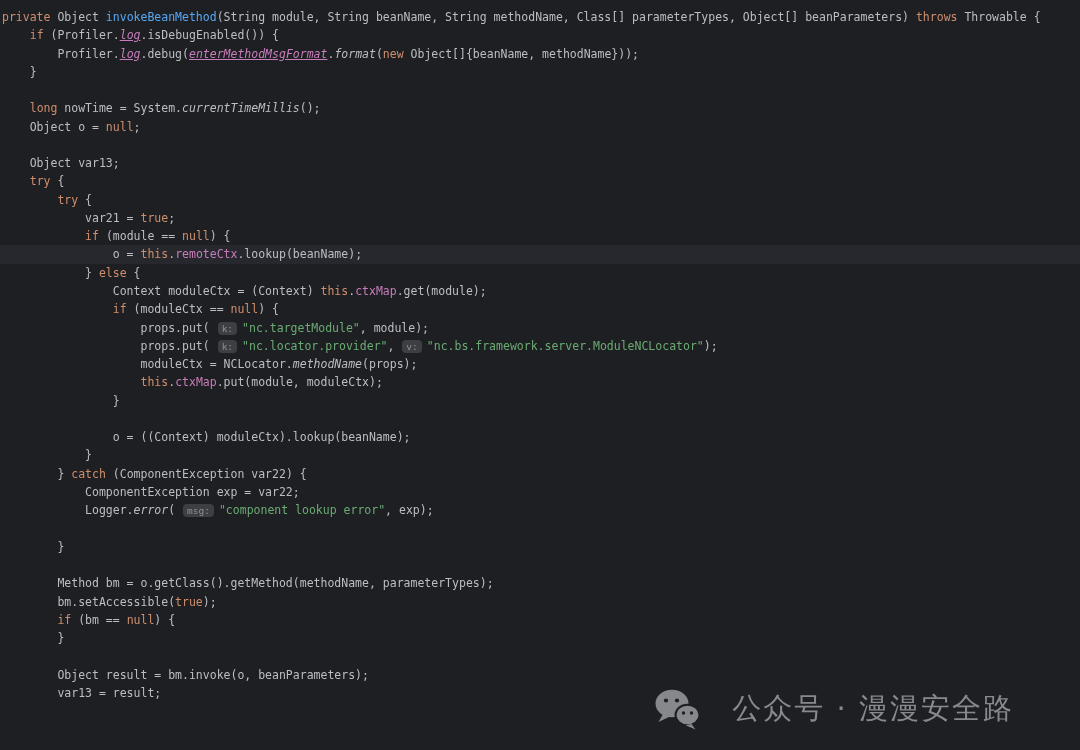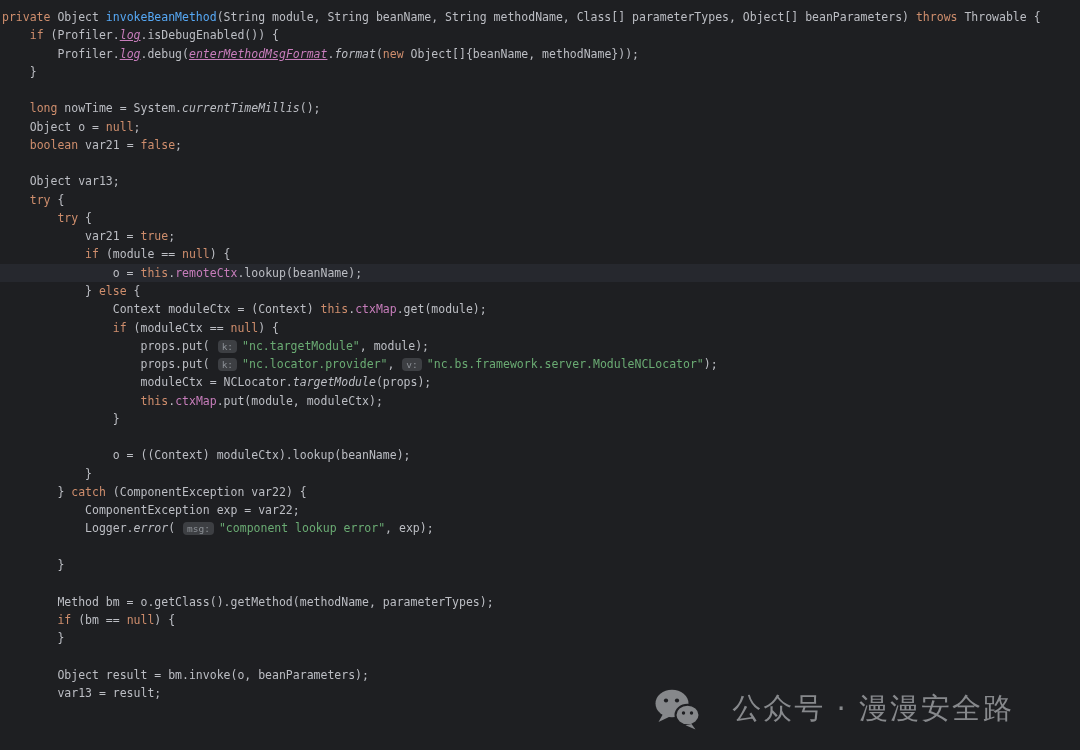--- a/index.html
+++ b/index.html
@@ -61,46 +61,46 @@
 
 <div class="editor">
   <div>
       <div class="code-line"><span class="tk-k">private </span><span class="tk-d">Object </span><span class="tk-m">invokeBeanMethod</span><span class="tk-d">(String module, String beanName, String methodName, Class[] parameterTypes, Object[] beanParameters) </span><span class="tk-k">throws </span><span class="tk-d">Throwable {</span></div>
       <div class="code-line"><span class="tk-d">    </span><span class="tk-k">if </span><span class="tk-d">(Profiler.</span><span class="tk-fi">log</span><span class="tk-d">.isDebugEnabled()) {</span></div>
       <div class="code-line"><span class="tk-d">        Profiler.</span><span class="tk-fi">log</span><span class="tk-d">.debug(</span><span class="tk-fi">enterMethodMsgFormat</span><span class="tk-d">.</span><span class="tk-i">format</span><span class="tk-d">(</span><span class="tk-k">new </span><span class="tk-d">Object[]{beanName, methodName}));</span></div>
       <div class="code-line"><span class="tk-d">    }</span></div>
       <div class="code-line"></div>
       <div class="code-line"><span class="tk-d">    </span><span class="tk-k">long </span><span class="tk-d">nowTime = System.</span><span class="tk-i">currentTimeMillis</span><span class="tk-d">();</span></div>
       <div class="code-line"><span class="tk-d">    Object o = </span><span class="tk-k">null</span><span class="tk-d">;</span></div>
-      <div class="code-line"><span class="tk-d">    </span><span class="tk-k">boolean </span><span class="tk-d">var21 = </span><span class="tk-k">false</span><span class="tk-d">;</span></div>
       <div class="code-line"></div>
       <div class="code-line"><span class="tk-d">    Object var13;</span></div>
       <div class="code-line"><span class="tk-d">    </span><span class="tk-k">try </span><span class="tk-d">{</span></div>
       <div class="code-line"><span class="tk-d">        </span><span class="tk-k">try </span><span class="tk-d">{</span></div>
       <div class="code-line"><span class="tk-d">            var21 = </span><span class="tk-k">true</span><span class="tk-d">;</span></div>
       <div class="code-line"><span class="tk-d">            </span><span class="tk-k">if </span><span class="tk-d">(module == </span><span class="tk-k">null</span><span class="tk-d">) {</span></div>
       <div class="code-line hl"><span class="tk-d">                o = </span><span class="tk-k">this</span><span class="tk-d">.</span><span class="tk-f">remoteCtx</span><span class="tk-d">.lookup(beanName);</span></div>
       <div class="code-line"><span class="tk-d">            } </span><span class="tk-k">else </span><span class="tk-d">{</span></div>
       <div class="code-line"><span class="tk-d">                Context moduleCtx = (Context) </span><span class="tk-k">this</span><span class="tk-d">.</span><span class="tk-f">ctxMap</span><span class="tk-d">.get(module);</span></div>
       <div class="code-line"><span class="tk-d">                </span><span class="tk-k">if </span><span class="tk-d">(moduleCtx == </span><span class="tk-k">null</span><span class="tk-d">) {</span></div>
       <div class="code-line"><span class="tk-d">                    props.put( </span><span class="tk-h">k:</span><span class="tk-s">"nc.targetModule"</span><span class="tk-d">, module);</span></div>
       <div class="code-line"><span class="tk-d">                    props.put( </span><span class="tk-h">k:</span><span class="tk-s">"nc.locator.provider"</span><span class="tk-d">, </span><span class="tk-h">v:</span><span class="tk-s">"nc.bs.framework.server.ModuleNCLocator"</span><span class="tk-d">);</span></div>
-      <div class="code-line"><span class="tk-d">                    moduleCtx = NCLocator.</span><span class="tk-i">targetModule</span><span class="tk-d">(props);</span></div>
+      <div class="code-line"><span class="tk-d">                    moduleCtx = NCLocator.</span><span class="tk-i">methodName</span><span class="tk-d">(props);</span></div>
       <div class="code-line"><span class="tk-d">                    </span><span class="tk-k">this</span><span class="tk-d">.</span><span class="tk-f">ctxMap</span><span class="tk-d">.put(module, moduleCtx);</span></div>
       <div class="code-line"><span class="tk-d">                }</span></div>
       <div class="code-line"></div>
       <div class="code-line"><span class="tk-d">                o = ((Context) moduleCtx).lookup(beanName);</span></div>
       <div class="code-line"><span class="tk-d">            }</span></div>
       <div class="code-line"><span class="tk-d">        } </span><span class="tk-k">catch </span><span class="tk-d">(ComponentException var22) {</span></div>
       <div class="code-line"><span class="tk-d">            ComponentException exp = var22;</span></div>
       <div class="code-line"><span class="tk-d">            Logger.</span><span class="tk-i">error</span><span class="tk-d">( </span><span class="tk-h">msg:</span><span class="tk-s">"component lookup error"</span><span class="tk-d">, exp);</span></div>
       <div class="code-line"></div>
       <div class="code-line"><span class="tk-d">        }</span></div>
       <div class="code-line"></div>
       <div class="code-line"><span class="tk-d">        Method bm = o.getClass().getMethod(methodName, parameterTypes);</span></div>
+      <div class="code-line"><span class="tk-d">        bm.setAccessible(</span><span class="tk-k">true</span><span class="tk-d">);</span></div>
       <div class="code-line"><span class="tk-d">        </span><span class="tk-k">if </span><span class="tk-d">(bm == </span><span class="tk-k">null</span><span class="tk-d">) {</span></div>
       <div class="code-line"><span class="tk-d">        }</span></div>
       <div class="code-line"></div>
       <div class="code-line"><span class="tk-d">        Object result = bm.invoke(o, beanParameters);</span></div>
       <div class="code-line"><span class="tk-d">        var13 = result;</span></div>
     </div>
 </div>
 
 <div class="watermark">
   <svg class="wm-icon" width="46" height="42" viewBox="0 0 46 42" xmlns="http://www.w3.org/2000/svg">

